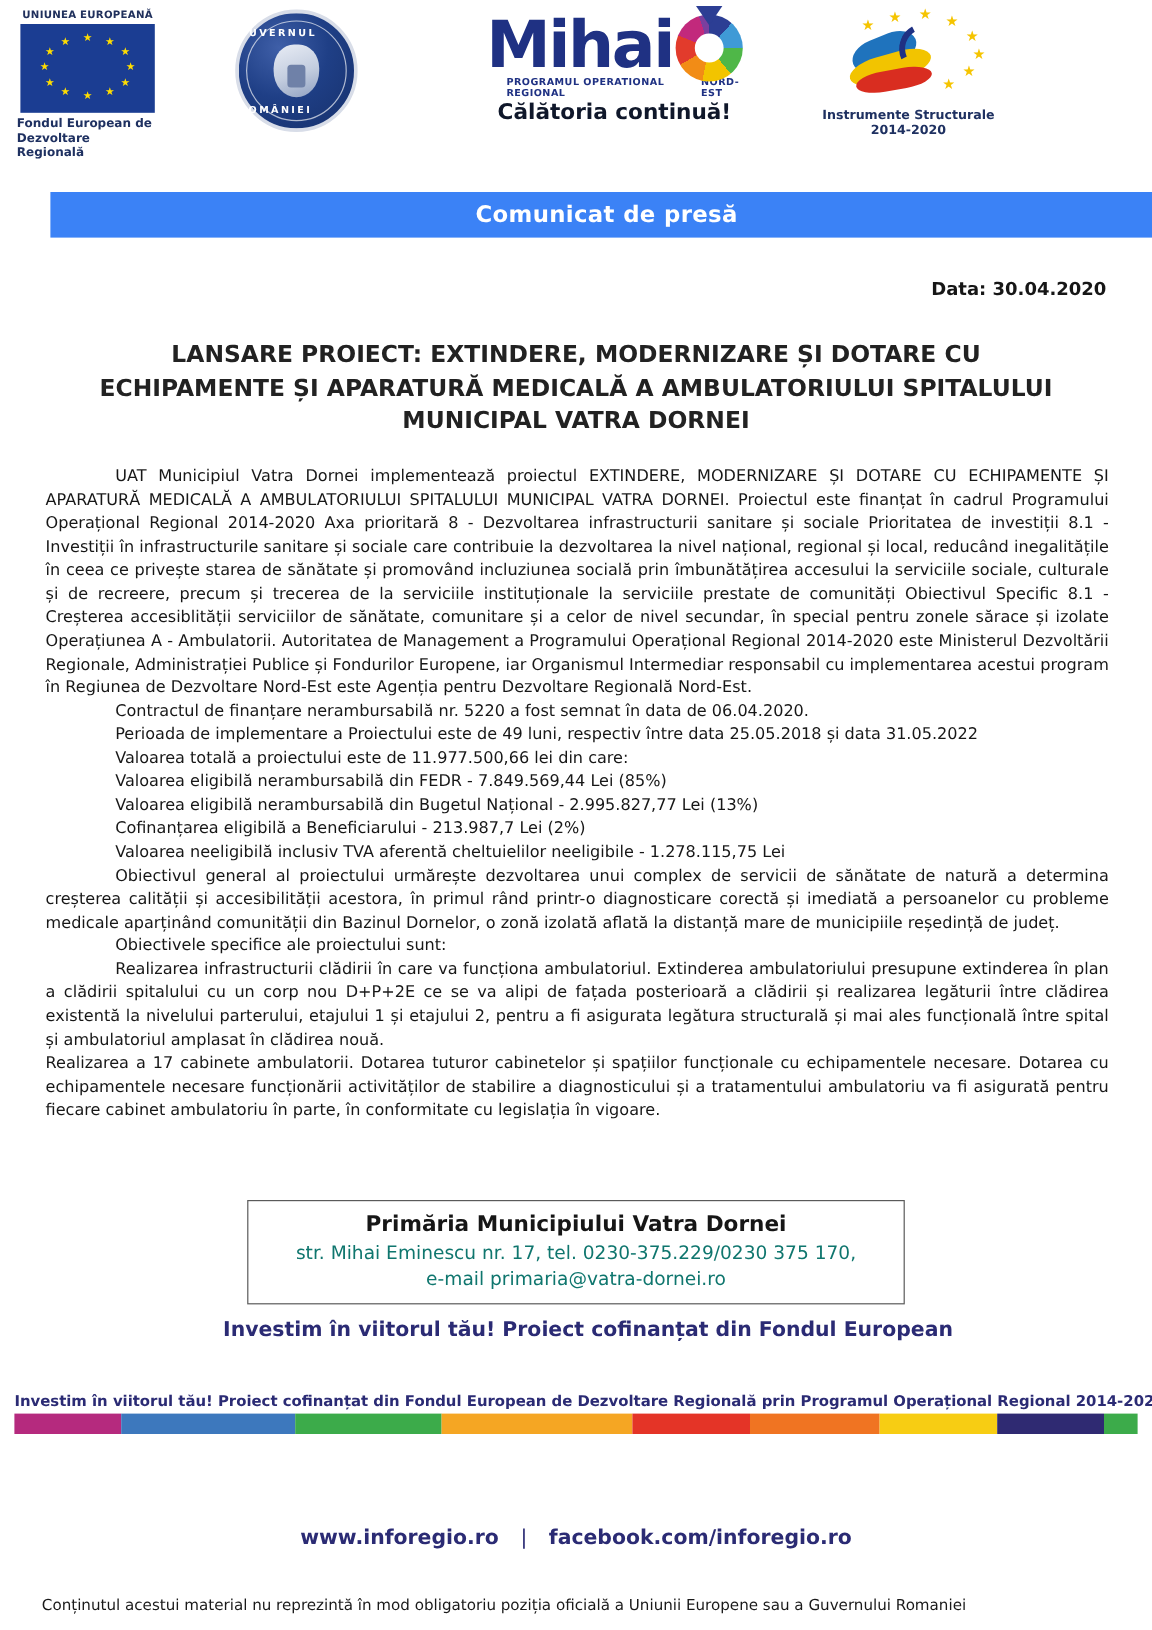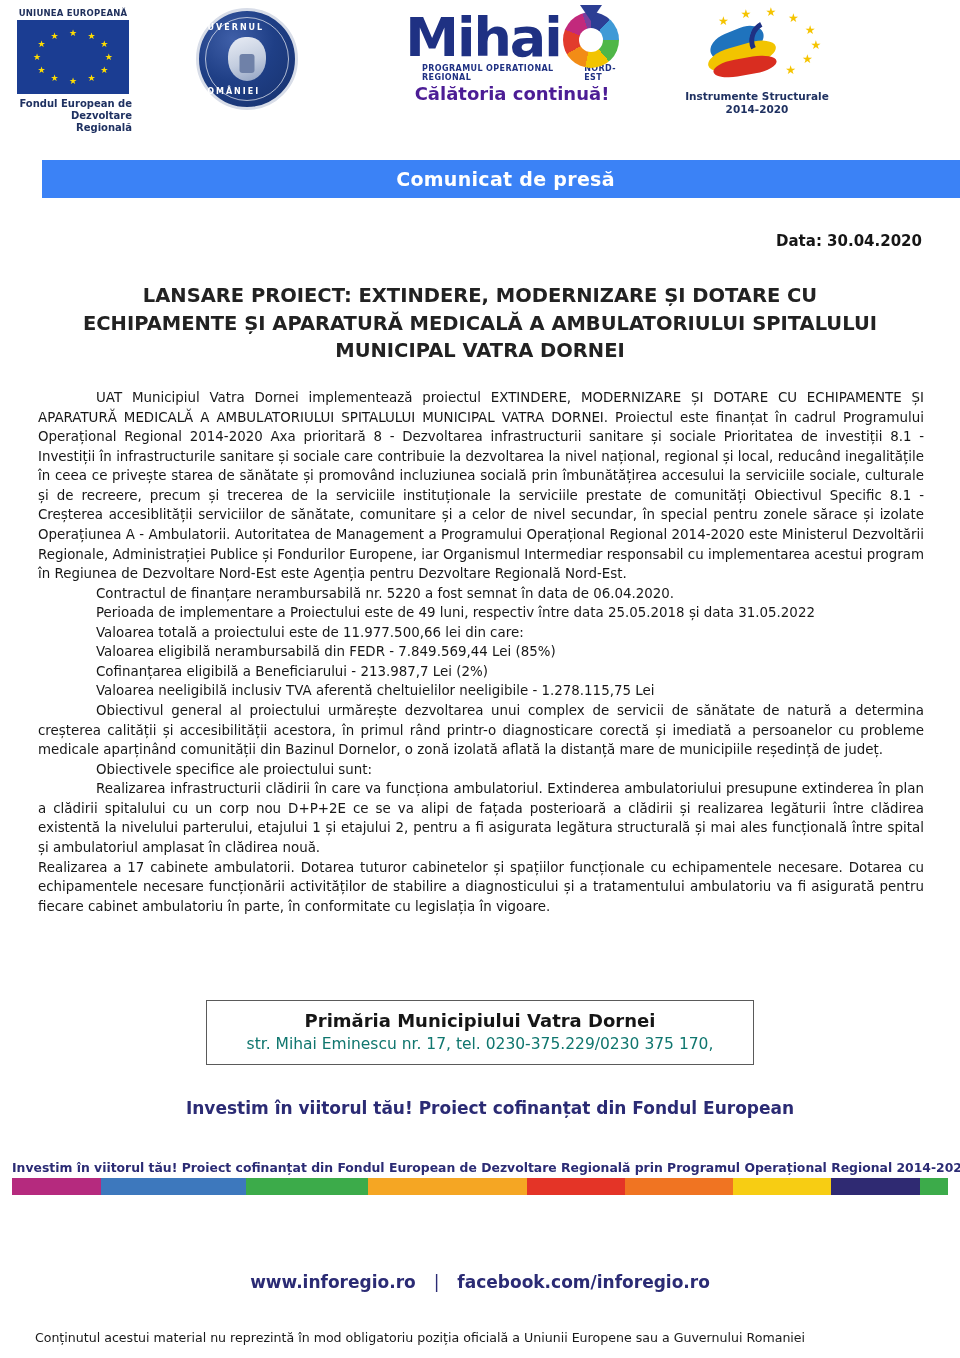--- a/index.html
+++ b/index.html
@@ -33,21 +33,21 @@
   .eu-flag {
     width: 112px; height: 74px; background: #1b3d92;
     position: relative;
   }
   .eu-flag .star {
     position: absolute; color: #ffdd00; font-size: 9px; line-height: 9px;
     transform: translate(-50%, -50%);
   }
   .eu-bot-label {
     font-size: 10px; color: #1f3161; font-weight: 600;
-    line-height: 1.2; margin-top: 4px; text-align: right; width:100%;
+    line-height: 1.2; margin-top: 4px; text-align: left; width:100%;
   }
 
   
   .gov-seal-wrap { width: 230px; display:flex; justify-content:center; }
   .gov-seal {
     width: 102px; height: 102px; border-radius: 50%;
     background: radial-gradient(circle at 35% 30%, #3f5fa8 0%, #1f3f86 45%, #16306b 100%);
     border: 3px solid #d8dde8;
     position: relative;
     display: flex; align-items: center; justify-content: center;
@@ -101,21 +101,21 @@
   .regio-ring::before{
     content:""; position:absolute; left:50%; top:-7px; transform:translateX(-50%);
     width:0;height:0;border-left:11px solid transparent;border-right:11px solid transparent;
     border-top:16px solid #2c3e94;
   }
   .regio-sub {
     font-size: 8px; font-weight: 700; color:#1f3183; letter-spacing: .4px;
     display:flex; justify-content:space-between; width: 232px; margin-top:-4px;padding-left:26px;
   }
   .regio-slogan {
-    font-size: 18px; color:#4c1d95; font-weight: 600; margin-top: 1px;
+    font-size: 18px; color:#0f172a; font-weight: 600; margin-top: 1px;
   }
 
   
   .is-wrap { width: 190px; display:flex; flex-direction:column; align-items:center; }
   .is-graphic { width: 140px; height: 80px; position: relative; }
   .is-graphic .st {
     position:absolute; color:#f5c400; font-size: 12px; line-height:12px;
     transform: translate(-50%,-50%);
   }
   .is-graphic .band {
@@ -279,31 +279,33 @@
 <div class="doc-date">Data: 30.04.2020</div>
 
 <div class="doc-title">LANSARE PROIECT: EXTINDERE, MODERNIZARE ȘI DOTARE CU ECHIPAMENTE ȘI APARATURĂ MEDICALĂ A AMBULATORIULUI SPITALULUI MUNICIPAL VATRA DORNEI</div>
 
 <div class="doc-body">
   <p class="indent">UAT Municipiul Vatra Dornei implementează proiectul EXTINDERE, MODERNIZARE ȘI DOTARE CU ECHIPAMENTE ȘI APARATURĂ MEDICALĂ A AMBULATORIULUI SPITALULUI MUNICIPAL VATRA DORNEI. Proiectul este finanțat în cadrul Programului Operațional Regional 2014-2020 Axa prioritară 8 - Dezvoltarea infrastructurii sanitare și sociale Prioritatea de investiții 8.1 - Investiții în infrastructurile sanitare și sociale care contribuie la dezvoltarea la nivel național, regional și local, reducând inegalitățile în ceea ce privește starea de sănătate și promovând incluziunea socială prin îmbunătățirea accesului la serviciile sociale, culturale și de recreere, precum și trecerea de la serviciile instituționale la serviciile prestate de comunități Obiectivul Specific 8.1 - Creșterea accesiblității serviciilor de sănătate, comunitare și a celor de nivel secundar, în special pentru zonele sărace și izolate Operațiunea A - Ambulatorii. Autoritatea de Management a Programului Operațional Regional 2014-2020 este Ministerul Dezvoltării Regionale, Administrației Publice și Fondurilor Europene, iar Organismul Intermediar responsabil cu implementarea acestui program în Regiunea de Dezvoltare Nord-Est este Agenția pentru Dezvoltare Regională Nord-Est.</p>
   <p class="fin">Contractul de finanțare nerambursabilă nr. 5220 a fost semnat în data de 06.04.2020.</p>
   <p class="fin">Perioada de implementare a Proiectului este de 49 luni, respectiv  între data  25.05.2018 și data  31.05.2022</p>
   <p class="fin">Valoarea totală a proiectului este de 11.977.500,66  lei din care:</p>
   <p class="fin">Valoarea eligibilă nerambursabilă din FEDR - 7.849.569,44 Lei  (85%)</p>
+  <p class="fin">Valoarea eligibilă nerambursabilă din Bugetul Național - 2.995.827,77 Lei (13%)</p>
   <p class="fin">Cofinanțarea eligibilă a Beneficiarului - 213.987,7 Lei (2%)</p>
   <p class="fin">Valoarea neeligibilă inclusiv TVA aferentă cheltuielilor neeligibile - 1.278.115,75 Lei</p>
   <p class="indent">Obiectivul general al proiectului urmărește dezvoltarea unui complex de servicii de sănătate de natură a determina creșterea calității și accesibilității acestora, în primul rând printr-o diagnosticare corectă și imediată a persoanelor cu probleme medicale aparținând comunității din Bazinul Dornelor, o zonă izolată aflată la distanță mare de municipiile reședință de județ.</p>
   <p class="fin">Obiectivele specifice ale proiectului sunt:</p>
   <p class="indent">Realizarea infrastructurii clădirii în care va funcționa ambulatoriul. Extinderea ambulatoriului presupune extinderea în plan a clădirii spitalului cu un corp nou D+P+2E ce se va alipi de fațada posterioară a clădirii și realizarea legăturii între clădirea existentă la nivelului parterului, etajului 1 și etajului 2, pentru a fi asigurata legătura structurală și mai ales funcțională între spital și ambulatoriul amplasat în clădirea nouă.</p>
   <p class="flush">Realizarea a 17 cabinete ambulatorii. Dotarea tuturor cabinetelor și spațiilor funcționale cu echipamentele necesare. Dotarea cu echipamentele necesare funcționării activităților de stabilire a diagnosticului și a tratamentului ambulatoriu va fi asigurată pentru fiecare cabinet ambulatoriu în parte, în conformitate cu legislația în vigoare.</p>
 </div>
 
 <div class="contact-box">
   <div class="contact-name">Primăria Municipiului Vatra Dornei</div>
   <div class="contact-line">str. Mihai Eminescu nr. 17, tel. 0230-375.229/0230 375 170,</div>
+  <div class="contact-line">e-mail primaria@vatra-dornei.ro</div>
 </div>
 
 <div class="slogan-main">Investim în viitorul tău! Proiect cofinanțat din Fondul European</div>
 
 <div class="footer-strip">
   <div class="footer-strip-text">Investim în viitorul tău! Proiect cofinanțat din Fondul European de Dezvoltare Regională prin Programul Operațional Regional 2014-2020</div>
   <div class="color-bar">
       <i style="background: rgb(181, 42, 126); width: 9.5%;"></i>
       <i style="background: rgb(61, 120, 189); width: 15.5%;"></i>
       <i style="background: rgb(60, 171, 74); width: 13%;"></i>

